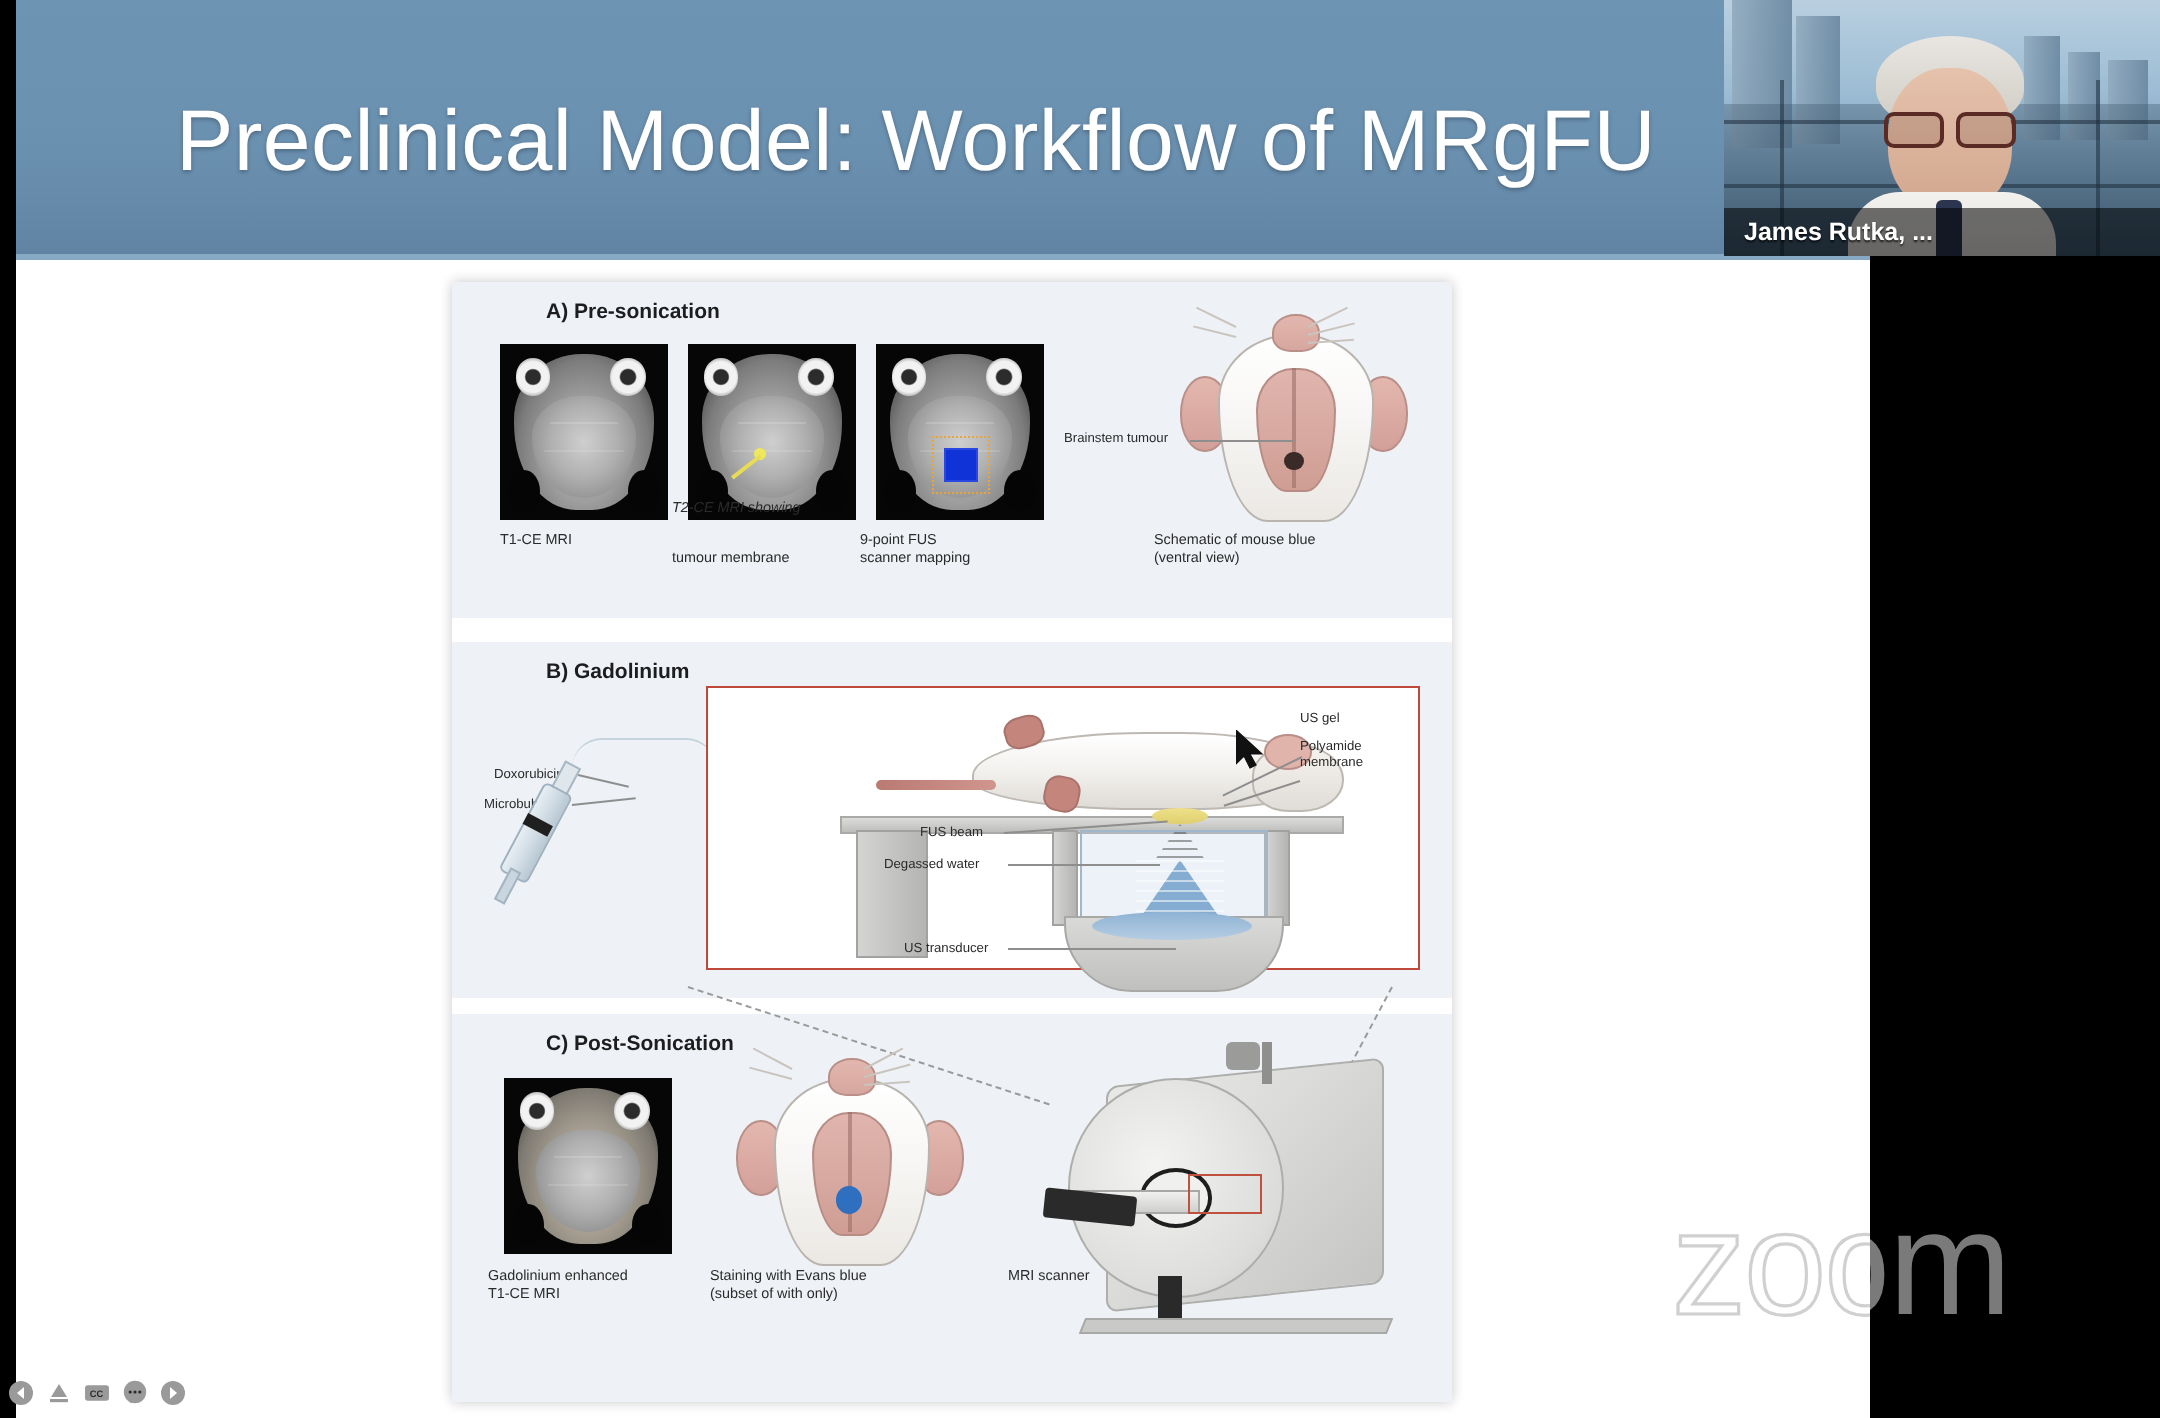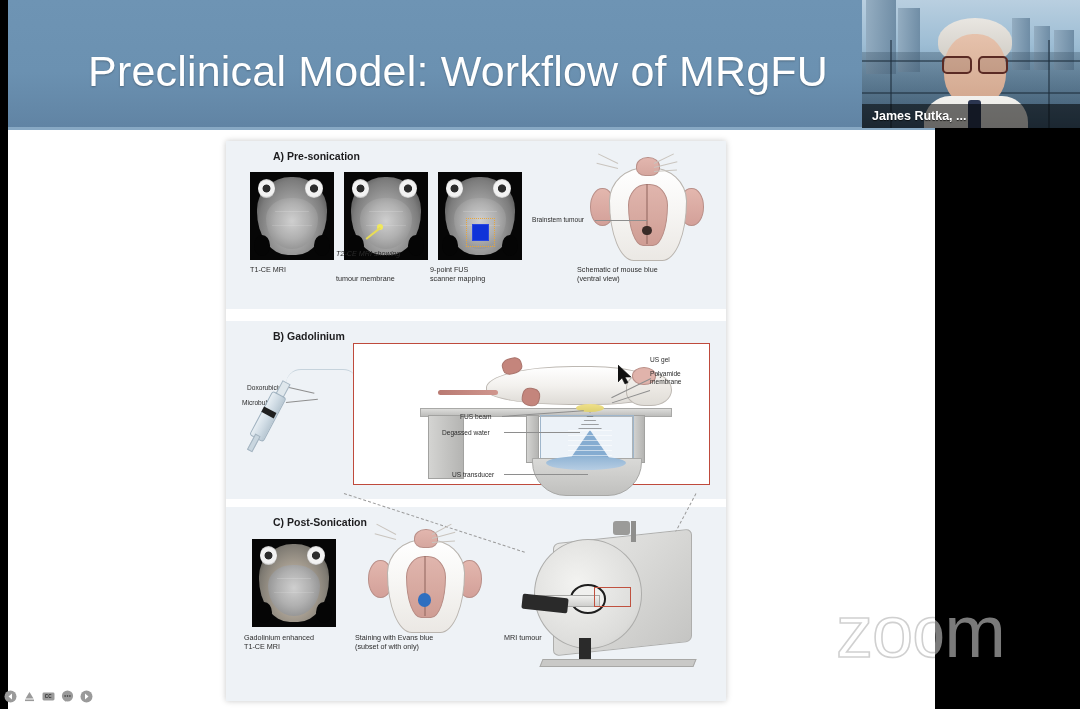--- a/index.html
+++ b/index.html
@@ -349,21 +349,21 @@
           <div class="sc-knob"></div>
           <div class="sc-post"></div>
           <div class="sc-face"></div>
           <div class="sc-bore"></div>
           <div class="sc-bed"></div>
           <div class="sc-arm"></div>
           <div class="sc-rect"></div>
           <div class="sc-stand"></div>
           <div class="sc-base"></div>
         </div>
-        <div class="cap" style="left:278px;top:126px;width:80px;">MRI tumour</div>
+        <div class="cap" style="left:278px;top:126px;width:80px;">MRI scanner</div>
       </div>
     </div>
 
     <div class="wm" style="left:828px;top:595px;overflow:hidden;width:107px;">
       <span class="seg1">zo</span><span class="seg1">om</span>
     </div>
   </div>
 
   <div class="leftbar"></div>
   <div class="rightblk"></div>

